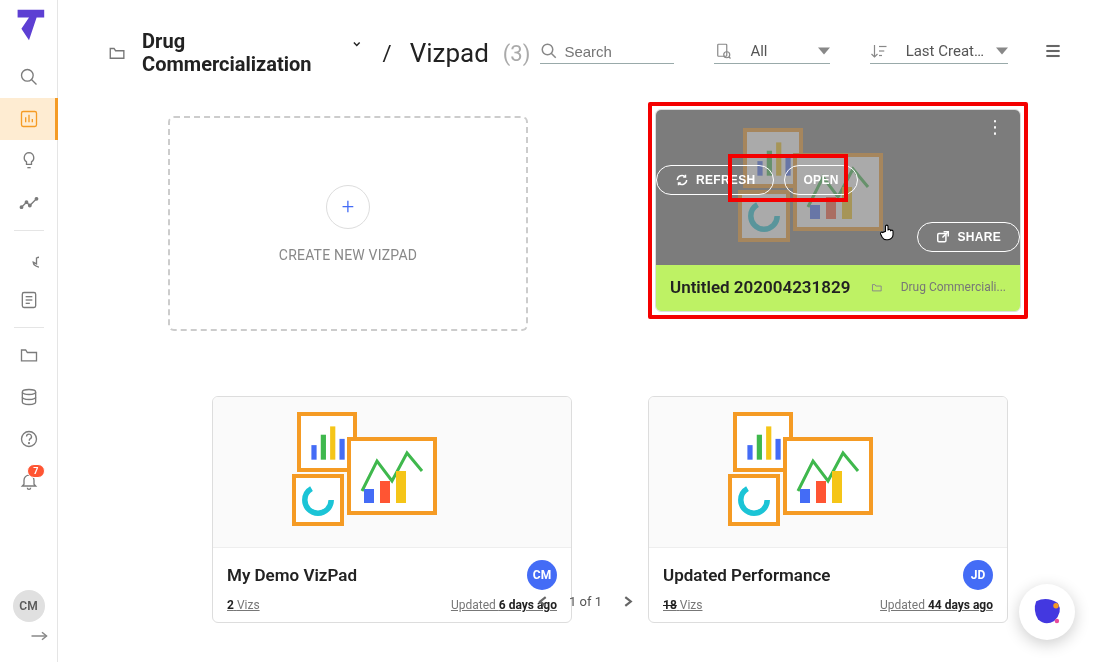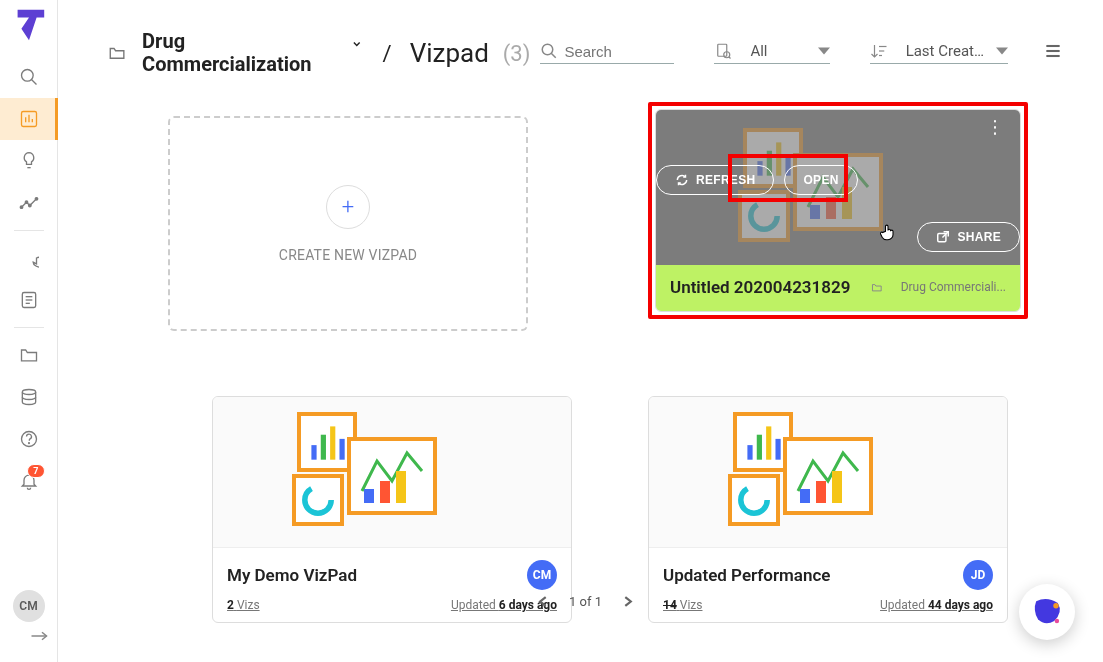--- a/index.html
+++ b/index.html
@@ -353,21 +353,21 @@
                 <circle cx="20" cy="20" r="12" fill="none" stroke="#1bc4d6" stroke-width="5" stroke-dasharray="50 30"></circle>
               </svg></div>
         </div>
       </div>
       <div class="footer">
         <div class="title-row">
           <span class="title">Updated Performance</span>
           <span class="avatar" style="background:#446cf6">JD</span>
         </div>
         <div class="meta-row">
-          <span><b style="color:#222;text-decoration:line-through">14</b>&nbsp;<span>Vizs</span></span>
+          <span><b style="color:#222;text-decoration:line-through">18</b>&nbsp;<span>Vizs</span></span>
           <span><span>Updated </span><b style="color:#222">44 days ago</b></span>
         </div>
       </div>
     </div>
 
     <div class="pagination">
       <svg viewBox="0 0 10 10" fill="none" stroke-width="2">
           <polyline points="7,1 2,5 7,9"></polyline>
         </svg>
       <span>1 of 1</span>

